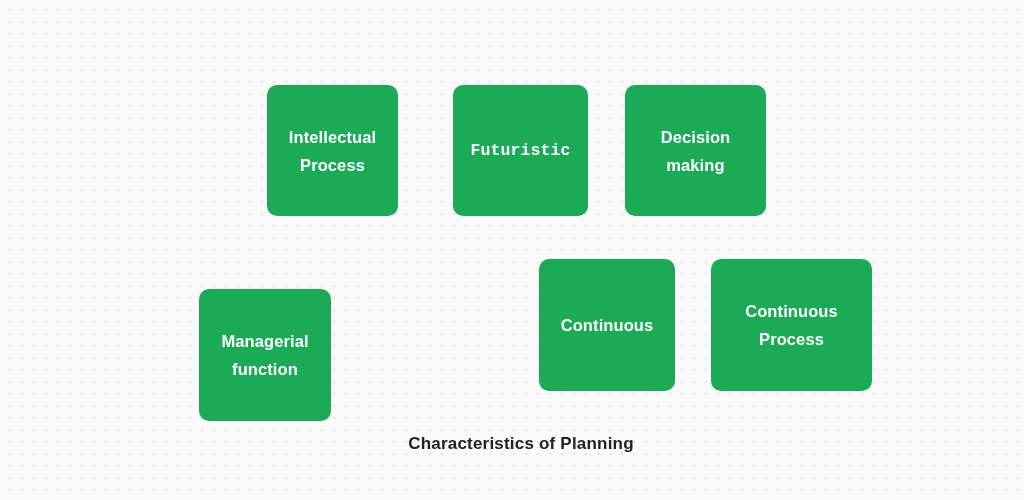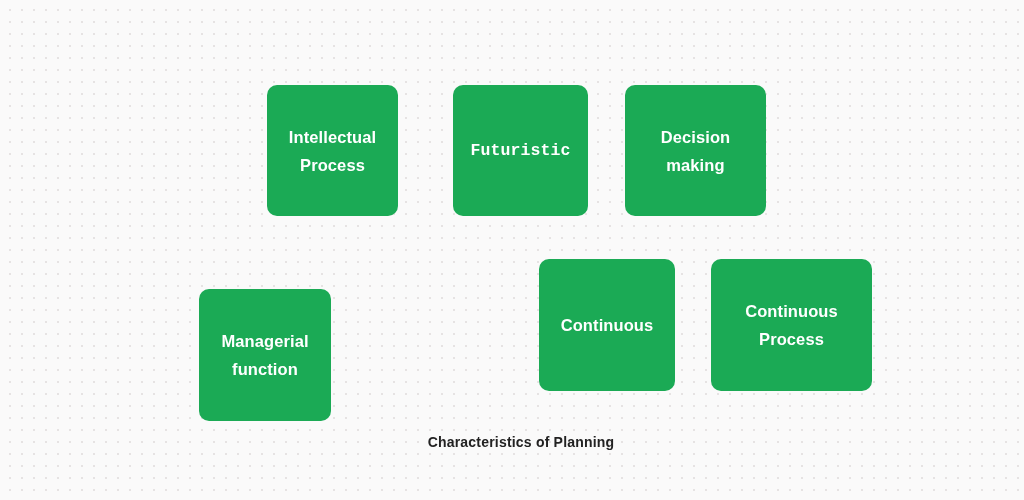--- a/index.html
+++ b/index.html
@@ -58,21 +58,21 @@
   .pos-6 { left: 539px; width: 136px; }
   .pos-7 { left: 711px; width: 161px; }
 
   
   #diagram-caption {
     position: absolute;
     left: 0;
     top: 434px;
     width: 1024px;
     text-align: center;
-    font-size: 14px;
+    font-size: 17px;
     font-weight: bold;
     color: #222222;
     letter-spacing: 0.2px;
   }
   
   #diagram-caption > span {
     display: inline-block;
     transform: translateX(9px);
   }
 </style>

